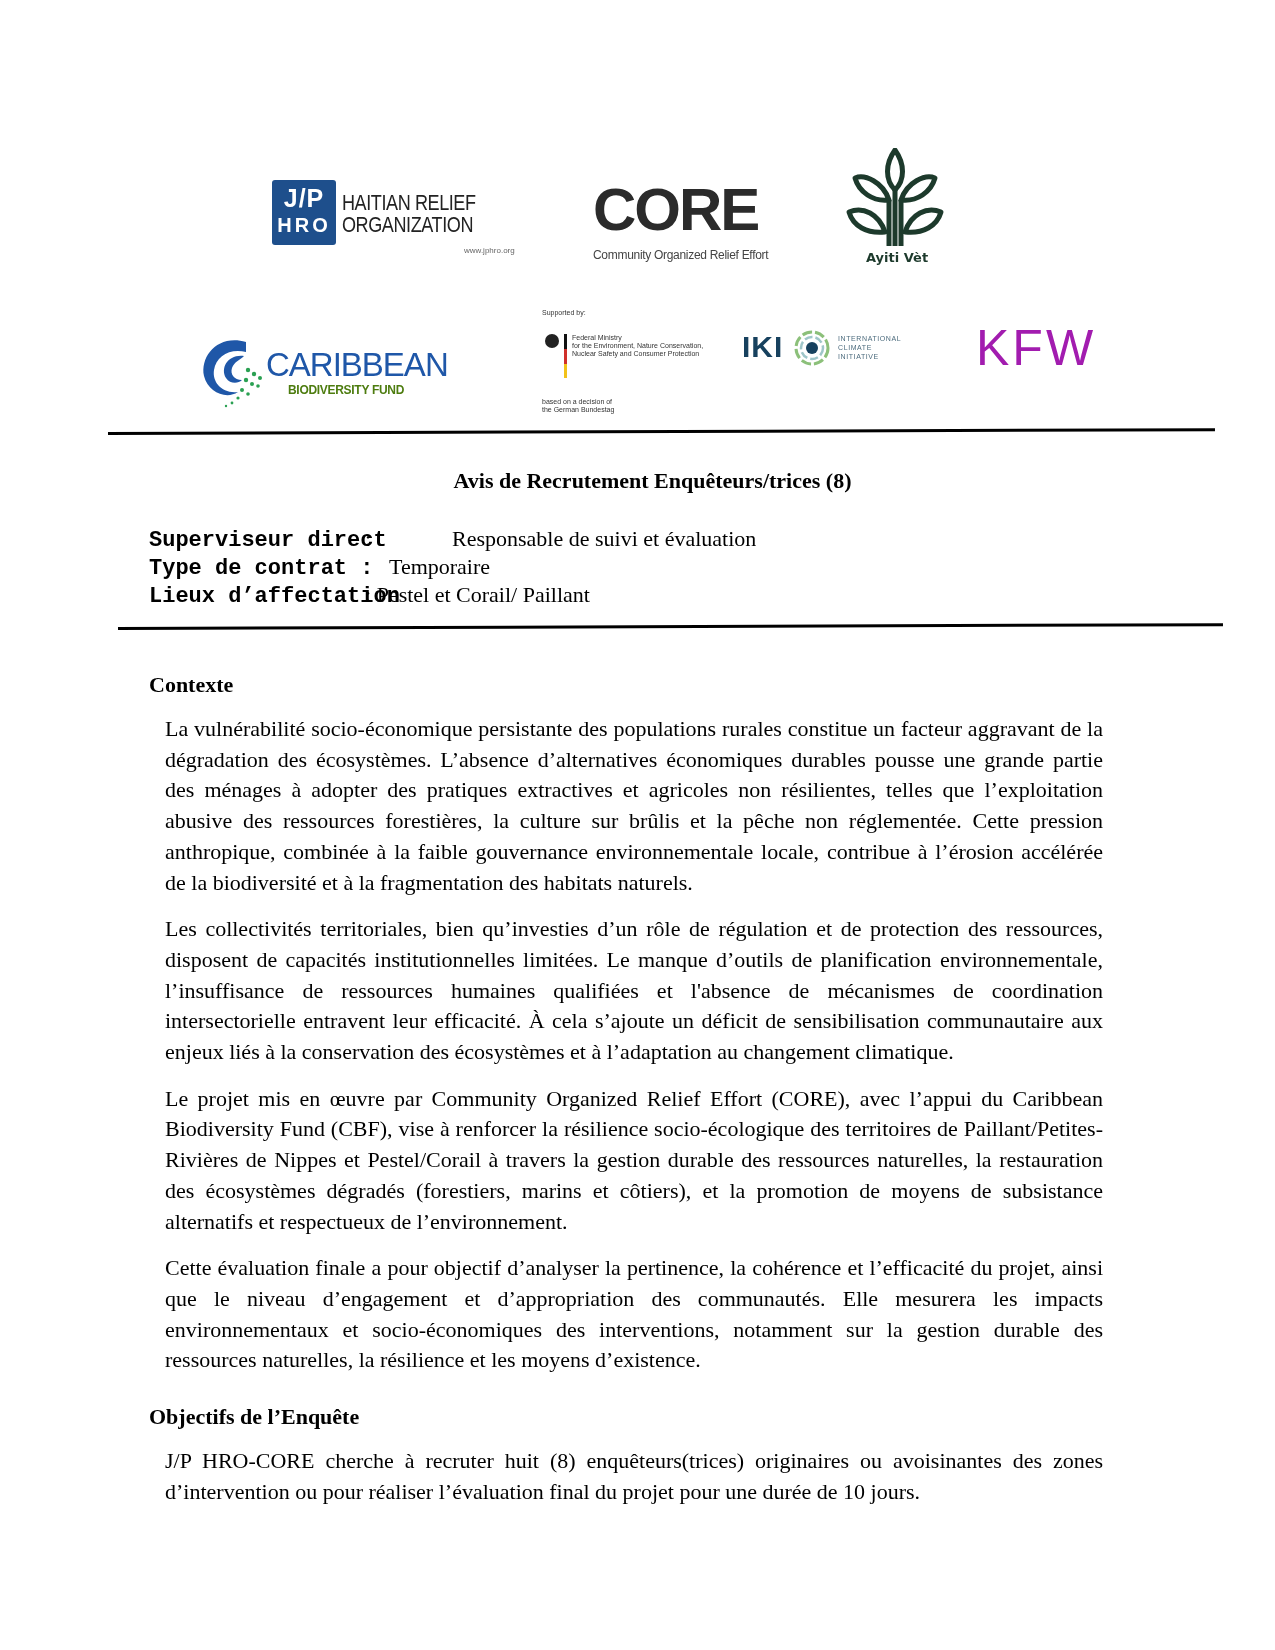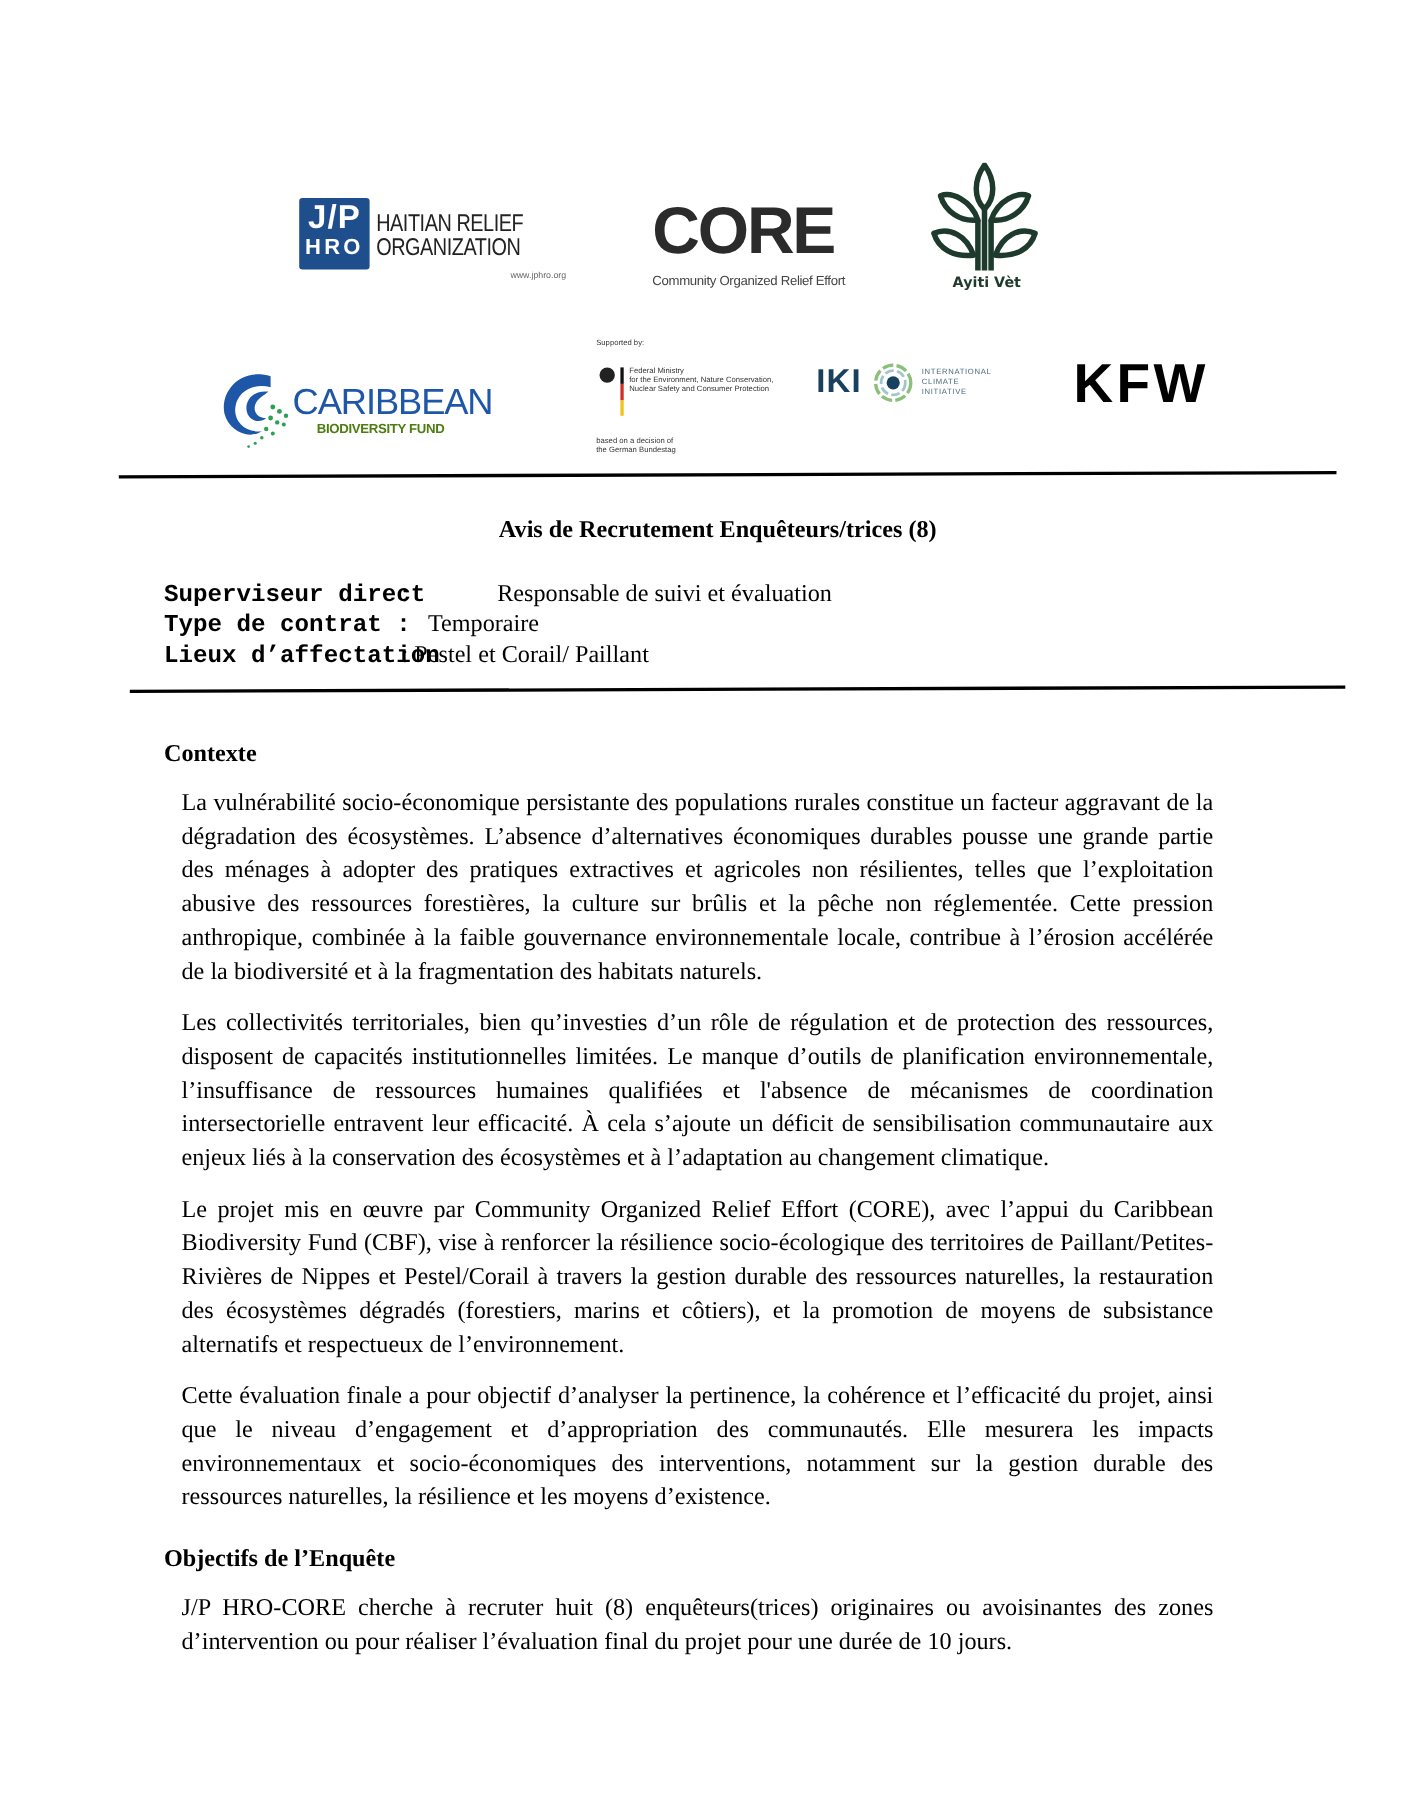--- a/index.html
+++ b/index.html
@@ -1,21 +1,21 @@
 <!DOCTYPE html>
 <html><head>
   <meta charset="utf-8">
   <style>
     html, body { margin: 0; padding: 0; background: #ffffff; }
     body { width: 1275px; height: 1650px; position: relative; overflow: hidden; font-family: "Liberation Serif", serif; color: #000; }
     .abs { position: absolute; }
 
     
     .jp-box { left: 272px; top: 180px; width: 64px; height: 65px; background: #1e4f8c; border-radius: 3px; color: #fff; font-family: "Liberation Sans", sans-serif; font-weight: bold; text-align: center; }
-    .jp-box .jp { font-size: 30px; line-height: 32px; letter-spacing: 1px; padding-top: 2px; }
+    .jp-box .jp { font-size: 25px; line-height: 32px; letter-spacing: 1px; padding-top: 2px; }
     .jp-box .hro { font-size: 20px; line-height: 22px; letter-spacing: 3px; }
     .jp-name { left: 342px; top: 192px; font-family: "Liberation Sans", sans-serif; font-size: 22px; line-height: 22px; color: #222; transform: scaleX(0.82); transform-origin: left top; letter-spacing: -0.5px; }
     .jp-url { left: 424px; top: 246px; font-family: "Liberation Sans", sans-serif; font-size: 8px; color: #666; margin-left: 40px; }
 
     .core-logo { left: 593px; top: 176px; font-family: "Liberation Sans", sans-serif; font-weight: bold; font-size: 60px; line-height: 68px; color: #2b2b2b; letter-spacing: -2px; }
     .core-sub { left: 593px; top: 248px; font-family: "Liberation Sans", sans-serif; font-size: 12px; color: #444; letter-spacing: -0.3px; }
 
     .ayiti-svg { left: 845px; top: 148px; width: 100px; height: 100px; }
     .ayiti-name { left: 866px; top: 250px; font-family: "DejaVu Sans", sans-serif; font-weight: bold; font-size: 13px; color: #1d3a2c; }
 
@@ -29,21 +29,21 @@
     .flag .b { height: 15px; background: #111; }
     .flag .r { height: 15px; background: #d0302a; }
     .flag .g { height: 14px; background: #f2c21a; }
     .ministry { left: 572px; top: 334px; font-family: "Liberation Sans", sans-serif; font-size: 7px; line-height: 8px; color: #333; }
     .bundestag { left: 542px; top: 398px; font-family: "Liberation Sans", sans-serif; font-size: 7px; line-height: 8px; color: #333; }
 
     .iki-text { left: 742px; top: 330px; font-family: "Liberation Sans", sans-serif; font-weight: bold; font-size: 30px; color: #17415e; letter-spacing: 1px; }
     .iki-svg { left: 793px; top: 329px; width: 38px; height: 38px; }
     .iki-sub { left: 838px; top: 334px; font-family: "Liberation Sans", sans-serif; font-size: 7px; line-height: 9px; color: #4c6b7d; letter-spacing: 0.6px; }
 
-    .kfw { left: 976px; top: 322px; font-family: "Liberation Sans", sans-serif; font-weight: bold; font-size: 50px; line-height: 52px; color: #000000; letter-spacing: 3px; }
+    .kfw { left: 976px; top: 322px; font-family: "Liberation Sans", sans-serif; font-weight: normal; font-size: 50px; line-height: 52px; color: #a21caf; letter-spacing: 3px; }
 
     
     .rule1 { left: 108px; top: 432px; width: 1107px; height: 3px; background: #000; transform: rotate(-0.2deg); transform-origin: left center; }
     .rule2 { left: 118px; top: 627px; width: 1105px; height: 3px; background: #000; transform: rotate(-0.2deg); transform-origin: left center; }
 
     
     .title { left: 0; width: 1305px; top: 468px; text-align: center; font-size: 22px; font-weight: bold; }
     .meta-row { left: 149px; font-size: 22px; line-height: 28px; white-space: nowrap; }
     .meta-row b { font-weight: bold; font-family: Liberation Mono, monospace; }
     .r1 { top: 525px; }

